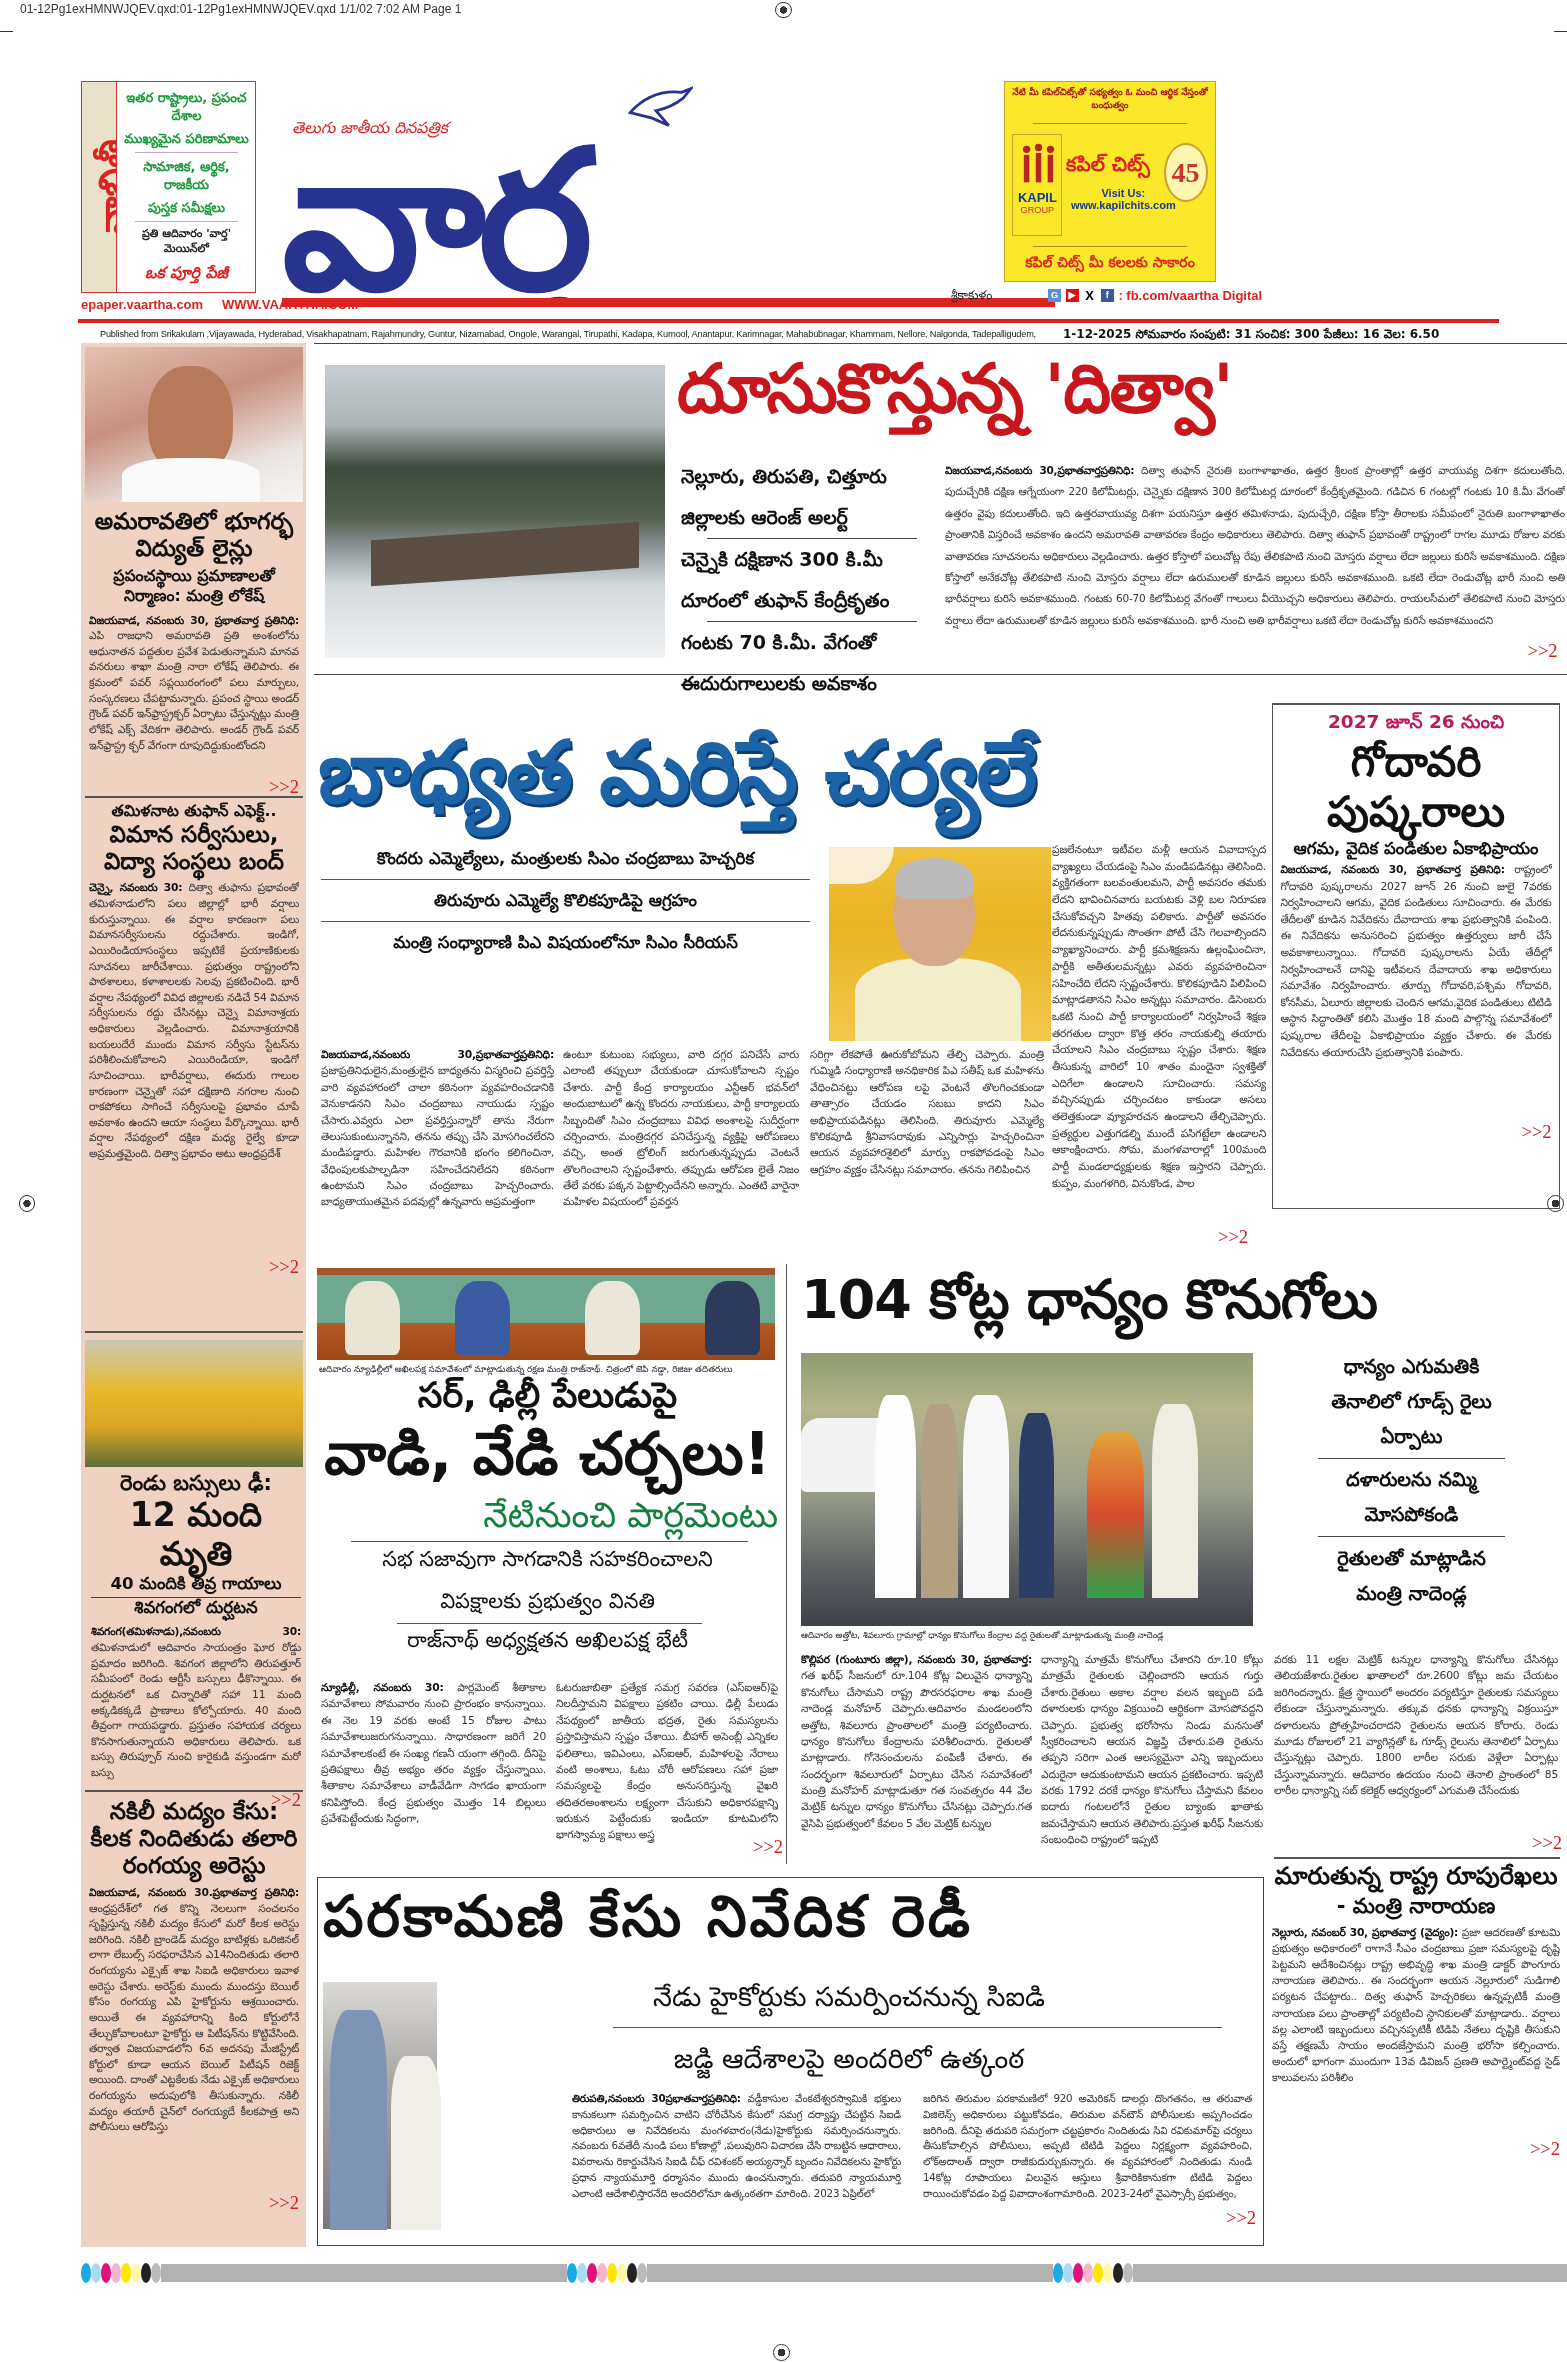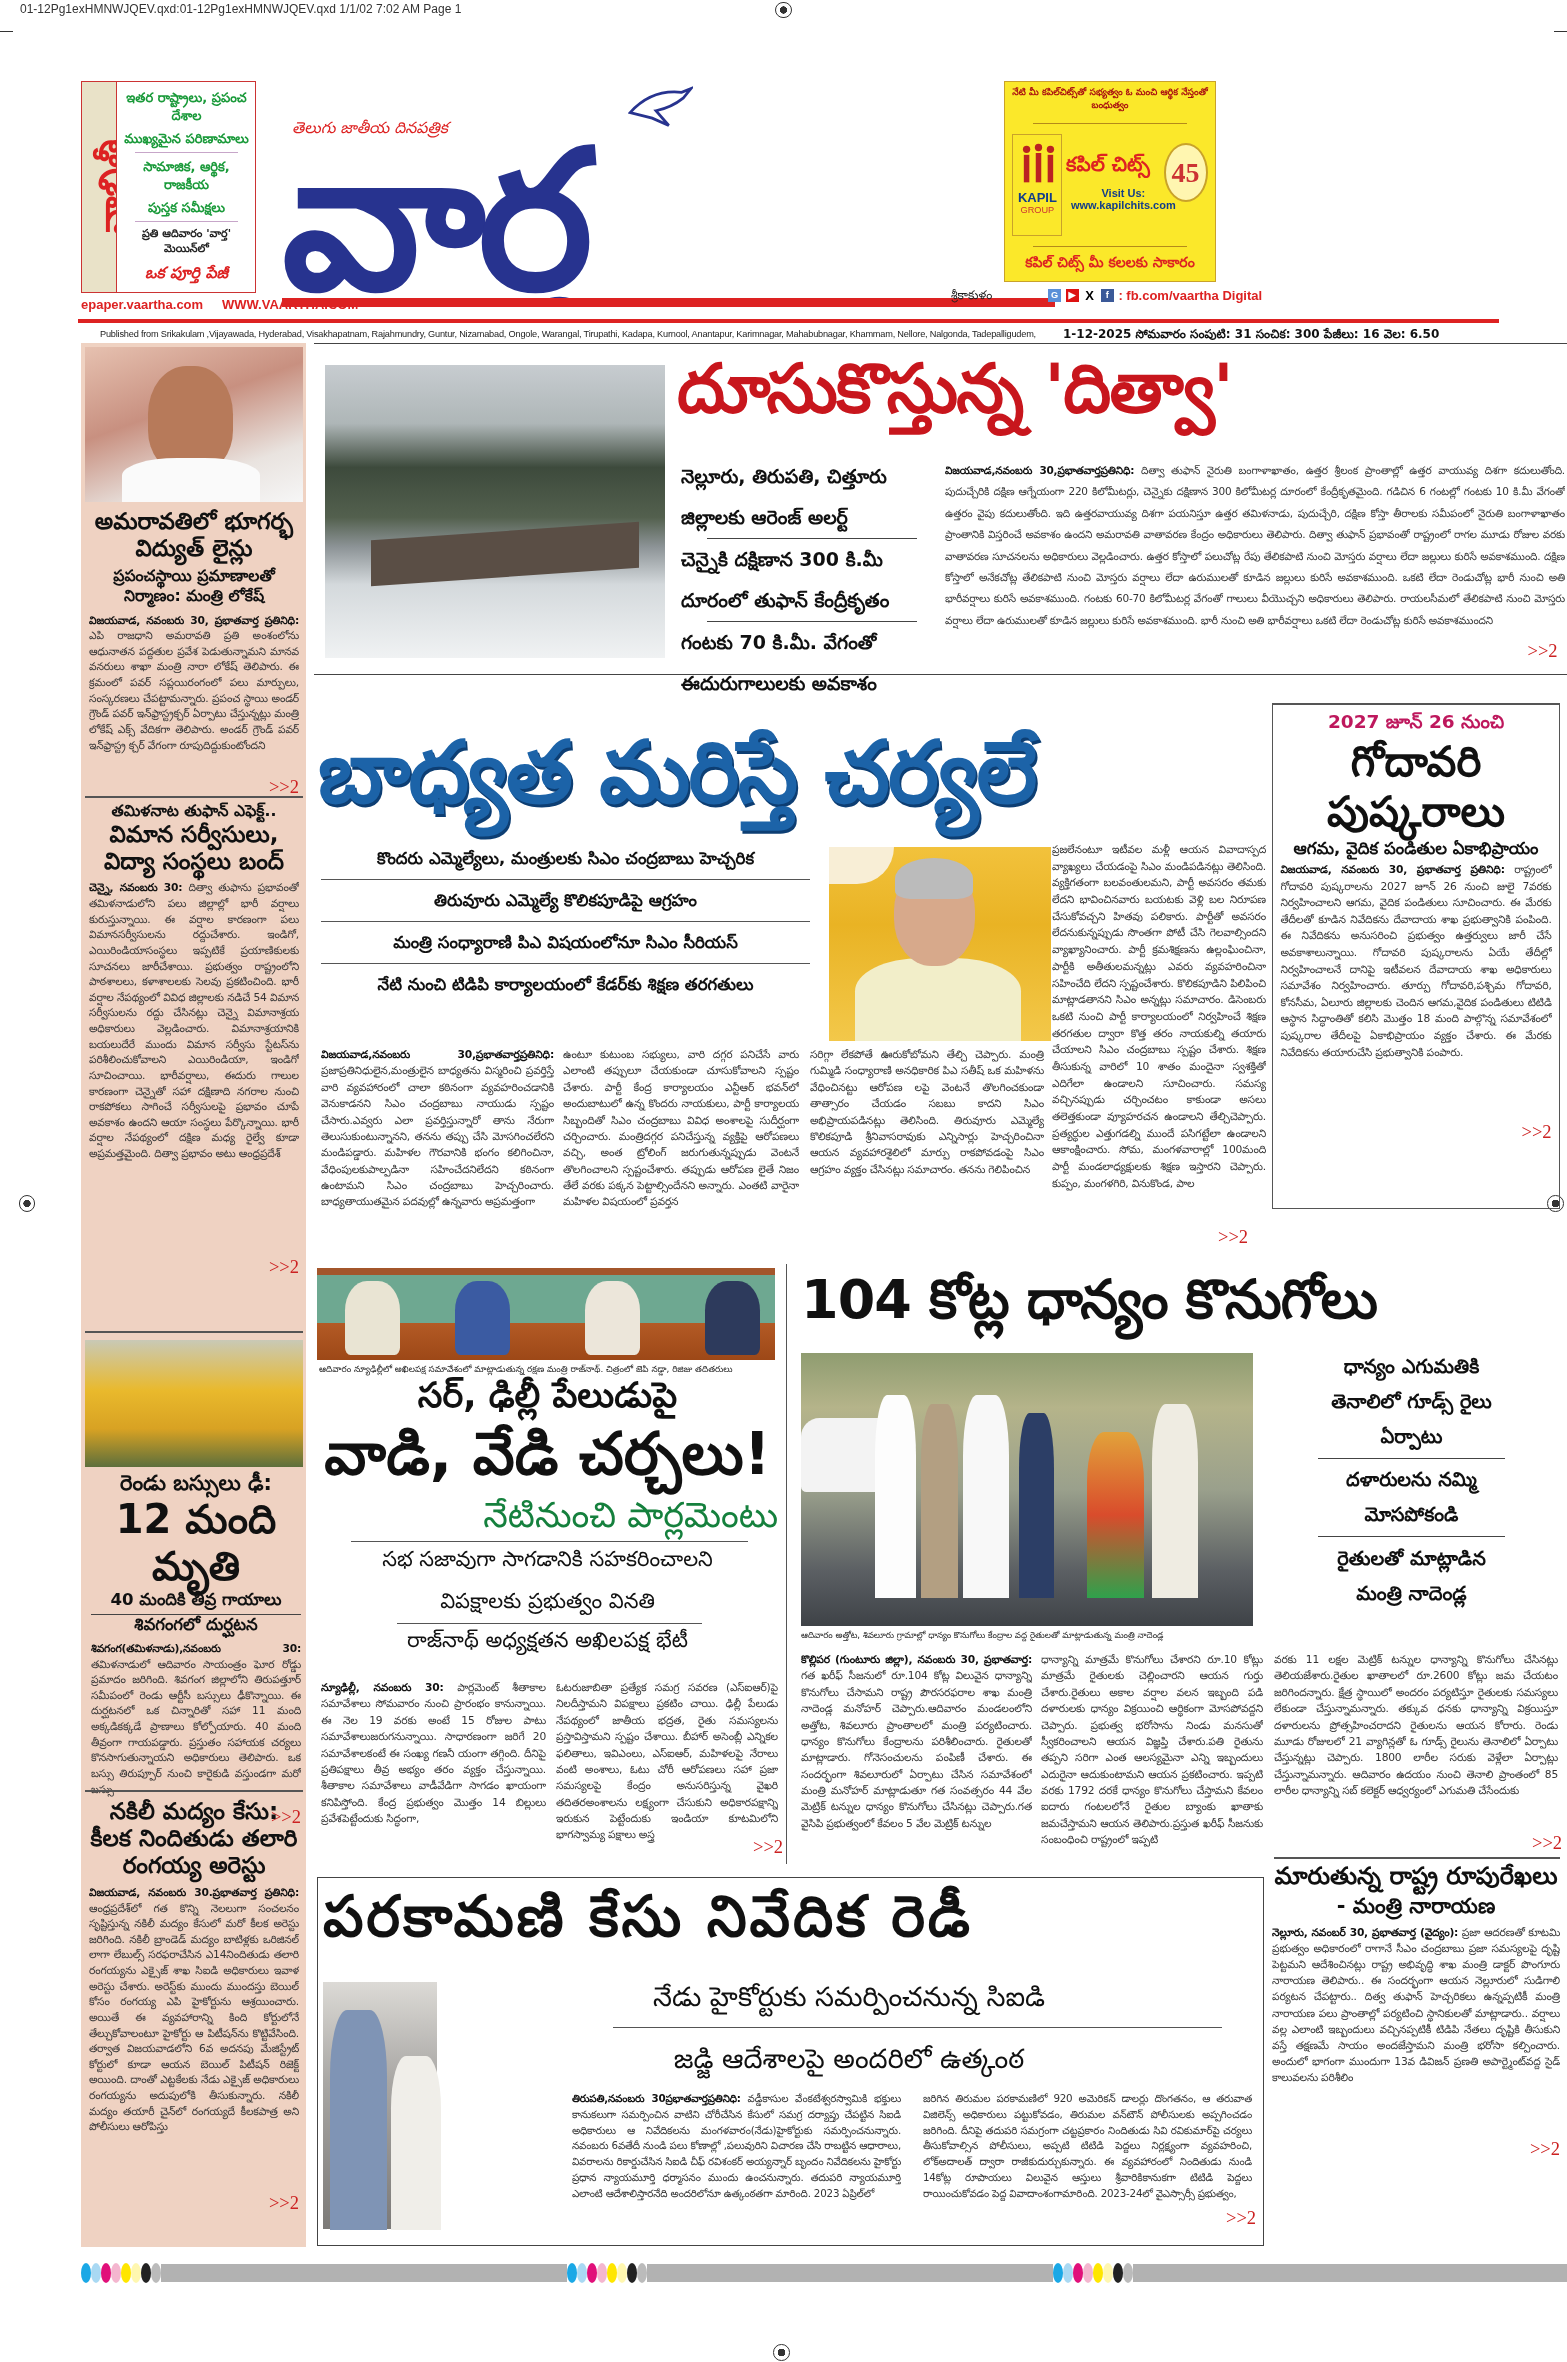--- a/index.html
+++ b/index.html
@@ -222,21 +222,21 @@
 <div class="abs" style="left:89px;top:801px;width:210px">
   <div class="sub-side" style="font-size:15.7px">తమిళనాట తుఫాన్ ఎఫెక్ట్..</div>
   <div class="hd-side" style="font-size:23px">విమాన సర్వీసులు, విద్యా సంస్థలు బంద్</div>
   <div class="body-s" style="margin-top:5.5px;height:377px;overflow:hidden"><b>చెన్నై, నవంబరు 30:</b> <span>దిత్వా తుఫాను ప్రభావంతో తమిళనాడులోని పలు జిల్లాల్లో భారీ వర్షాలు కురుస్తున్నాయి. ఈ వర్షాల కారణంగా పలు విమానసర్వీసులను రద్దుచేశారు. ఇండిగో, ఎయిరిండియాసంస్థలు ఇప్పటికే ప్రయాణికులకు సూచనలు జారీచేశాయి. ప్రభుత్వం రాష్ట్రంలోని పాఠశాలలు, కళాశాలలకు సెలవు ప్రకటించింది. భారీ వర్షాల నేపథ్యంలో వివిధ జిల్లాలకు నడిచే 54 విమాన సర్వీసులను రద్దు చేసినట్లు చెన్నై విమానాశ్రయ అధికారులు వెల్లడించారు. విమానాశ్రయానికి బయలుదేరే ముందు విమాన సర్వీసు స్టేటస్‌ను పరిశీలించుకోవాలని ఎయిరిండియా, ఇండిగో సూచించాయి. భారీవర్షాలు, ఈదురు గాలుల కారణంగా చెన్నైతో సహా దక్షిణాది నగరాల నుంచి రాకపోకలు సాగించే సర్వీసులపై ప్రభావం చూపే అవకాశం ఉందని ఆయా సంస్థలు పేర్కొన్నాయి. భారీ వర్షాల నేపథ్యంలో దక్షిణ మధ్య రైల్వే కూడా అప్రమత్తమైంది. దిత్వా ప్రభావం అటు ఆంధ్రప్రదేశ్</span></div>
   <div class="more" style="text-align:right">&gt;&gt;2</div>
 </div>
 <div class="abs sep" style="left:85px;top:1331px;width:218px"></div>
 <div class="abs" style="left:85px;top:1340px;width:218px;height:127px;background:linear-gradient(180deg,#c9c9b6,#e9b92c 40%,#d8a223 70%,#5d6f3c)"></div>
 <div class="abs" style="left:91px;top:1471px;width:210px">
   <div class="hd-side" style="font-size:21px">రెండు బస్సులు ఢీ:</div>
-  <div class="hd-side" style="font-size:40px">12 మంది మృతి</div>
+  <div class="hd-side" style="font-size:33px">12 మంది మృతి</div>
   <div class="sub-side" style="font-size:16.6px;border-bottom:0.9px solid #444;padding-bottom:2.8px">40 మందికి తీవ్ర గాయాలు</div>
   <div class="sub-side" style="font-size:16.6px">శివగంగలో దుర్ఘటన</div>
   <div class="body-s" style="margin-top:5.5px;height:166px;overflow:hidden"><b>శివగంగ(తమిళనాడు),నవంబరు 30:</b> <span>తమిళనాడులో ఆదివారం సాయంత్రం ఘోర రోడ్డు ప్రమాదం జరిగింది. శివగంగ జిల్లాలోని తిరుపత్తూర్ సమీపంలో రెండు ఆర్టీసీ బస్సులు ఢీకొన్నాయి. ఈ దుర్ఘటనలో ఒక చిన్నారితో సహా 11 మంది అక్కడికక్కడే ప్రాణాలు కోల్పోయారు. 40 మంది తీవ్రంగా గాయపడ్డారు. ప్రస్తుతం సహాయక చర్యలు కొనసాగుతున్నాయని అధికారులు తెలిపారు. ఒక బస్సు తిరుప్పూర్ నుంచి కారైకుడి వస్తుండగా మరో బస్సు</span></div>
   <div class="more" style="text-align:right">&gt;&gt;2</div>
 </div>
 <div class="abs sep" style="left:85px;top:1790px;width:218px"></div>
 <div class="abs" style="left:89px;top:1798px;width:210px">
   <div class="hd-side" style="font-size:23px">నకిలీ మద్యం కేసు: కీలక నిందితుడు తలారి రంగయ్య అరెస్టు</div>
   <div class="body-s" style="margin-top:5.5px;height:308px;overflow:hidden"><b>విజయవాడ, నవంబరు 30.ప్రభాతవార్త ప్రతినిధి:</b> <span>ఆంధ్రప్రదేశ్‌లో గత కొన్ని నెలలుగా సంచలనం సృష్టిస్తున్న నకిలీ మద్యం కేసులో మరో కీలక అరెస్టు జరిగింది. నకిలీ బ్రాండెడ్ మద్యం బాటిళ్లకు ఒరిజినల్ లాగా లేబుల్స్ సరఫరాచేసిన ఎ14నిందితుడు తలారి రంగయ్యను ఎక్సైజ్ శాఖ సిఐడి అధికారులు ఇవాళ అరెస్టు చేశారు. అరెస్ట్‌కు ముందు ముందస్తు బెయిల్ కోసం రంగయ్య ఎపి హైకోర్టును ఆశ్రయించారు. అయితే ఈ వ్యవహారాన్ని కింది కోర్టులోనే తేల్చుకోవాలంటూ హైకోర్టు ఆ పిటీషన్‌ను కొట్టివేసింది. తర్వాత విజయవాడలోని 6వ అదనపు మేజిస్ట్రేట్ కోర్టులో కూడా ఆయన బెయిల్ పిటీషన్ రిజెక్ట్ అయింది. దాంతో ఎట్టకేలకు నేడు ఎక్సైజ్ అధికారులు రంగయ్యను అదుపులోకి తీసుకున్నారు. నకిలీ మద్యం తయారీ చైన్‌లో రంగయ్యదే కీలకపాత్ర అని పోలీసులు ఆరోపిస్తు</span></div>
   <div class="more" style="text-align:right">&gt;&gt;2</div>
@@ -260,21 +260,20 @@
 <div class="abs cyc-body">
   <div class="main-col" style="position:static;line-height:2.04;height:196px;overflow:hidden;font-size:10.5px"><b>విజయవాడ,నవంబరు 30,ప్రభాతవార్తప్రతినిధి:</b> <span>దిత్వా తుఫాన్ నైరుతి బంగాళాఖాతం, ఉత్తర శ్రీలంక ప్రాంతాల్లో ఉత్తర వాయువ్య దిశగా కదులుతోంది. పుదుచ్చేరికి దక్షిణ ఆగ్నేయంగా 220 కిలోమీటర్లు, చెన్నైకు దక్షిణాన 300 కిలోమీటర్ల దూరంలో కేంద్రీకృతమైంది. గడిచిన 6 గంటల్లో గంటకు 10 కి.మీ వేగంతో ఉత్తరం వైపు కదులుతోంది. ఇది ఉత్తరవాయువ్య దిశగా పయనిస్తూ ఉత్తర తమిళనాడు, పుదుచ్చేరి, దక్షిణ కోస్తా తీరాలకు సమీపంలో నైరుతి బంగాళాఖాతం ప్రాంతానికి విస్తరించే అవకాశం ఉందని అమరావతి వాతావరణ కేంద్రం అధికారులు తెలిపారు. దిత్వా తుఫాన్ ప్రభావంతో రాష్ట్రంలో రాగల మూడు రోజుల వరకు వాతావరణ సూచనలను అధికారులు వెల్లడించారు. ఉత్తర కోస్తాలో పలుచోట్ల రేపు తేలికపాటి నుంచి మోస్తరు వర్షాలు లేదా జల్లులు కురిసే అవకాశముంది. దక్షిణ కోస్తాలో అనేకచోట్ల తేలికపాటి నుంచి మోస్తరు వర్షాలు లేదా ఉరుములతో కూడిన జల్లులు కురిసే అవకాశముంది. ఒకటి లేదా రెండుచోట్ల భారీ నుంచి అతి భారీవర్షాలు కురిసే అవకాశముంది. గంటకు 60-70 కిలోమీటర్ల వేగంతో గాలులు వీయొచ్చని అధికారులు తెలిపారు. రాయలసీమలో తేలికపాటి నుంచి మోస్తరు వర్షాలు లేదా ఉరుములతో కూడిన జల్లులు కురిసే అవకాశముంది. భారీ నుంచి అతి భారీవర్షాలు ఒకటి లేదా రెండుచోట్ల కురిసే అవకాశముందని</span></div>
   <div class="more" style="position:absolute;right:7.4px;top:181px">&gt;&gt;2</div>
 </div>
 
 <div class="abs hl-main">బాధ్యత మరిస్తే చర్యలే</div>
 <div class="abs decks">
   <p>కొందరు ఎమ్మెల్యేలు, మంత్రులకు సిఎం చంద్రబాబు హెచ్చరిక</p>
   <p>తిరువూరు ఎమ్మెల్యే కొలికపూడిపై ఆగ్రహం</p>
   <p>మంత్రి సంధ్యారాణి పిఎ విషయంలోనూ సిఎం సీరియస్</p>
-  <p>నేటి నుంచి టిడిపి కార్యాలయంలో కేడర్‌కు శిక్షణ తరగతులు</p>
 </div>
 <div class="abs cbn-photo">
     <div class="emb"></div>
     <div class="body"></div>
     <div class="head"></div>
     <div class="hair"></div>
   </div>
 <div class="main-col" style="left:321px;top:1047px;width:233px;height:199px;overflow:hidden"><b>విజయవాడ,నవంబరు 30,ప్రభాతవార్తప్రతినిధి:</b> <span>ప్రజాప్రతినిధులైన,మంత్రులైన బాధ్యతను విస్మరించి ప్రవర్తిస్తే వారి వ్యవహారంలో చాలా కఠినంగా వ్యవహరించడానికి వెనుకాడనని సిఎం చంద్రబాబు నాయుడు స్పష్టం చేసారు.ఎవ్వరు ఎలా ప్రవర్తిస్తున్నారో తాను నేరుగా తెలుసుకుంటున్నానని, తనను తప్పు చేసి మోసగించలేరని మండిపడ్డారు. మహిళల గౌరవానికి భంగం కలిగించినా, వేధింపులకుపాల్పడినా సహించేదనిలేదని కఠినంగా ఉంటామని సిఎం చంద్రబాబు హెచ్చరించారు. బాధ్యతాయుతమైన పదవుల్లో ఉన్నవారు అప్రమత్తంగా</span></div>
 <div class="main-col" style="left:563px;top:1047px;width:236px;height:199px;overflow:hidden"><span>ఉంటూ కుటుంబ సభ్యులు, వారి దగ్గర పనిచేసే వారు ఎలాంటి తప్పులూ చేయకుండా చూసుకోవాలని స్పష్టం చేశారు. పార్టీ కేంద్ర కార్యాలయం ఎన్టీఆర్ భవన్‌లో అందుబాటులో ఉన్న కొందరు నాయకులు, పార్టీ కార్యాలయ సిబ్బందితో సిఎం చంద్రబాబు వివిధ అంశాలపై సుదీర్ఘంగా చర్చించారు. మంత్రిదగ్గర పనిచేస్తున్న వ్యక్తిపై ఆరోపణలు వచ్చి, అంత ట్రోలింగ్ జరుగుతున్నప్పుడు వెంటనే తొలగించాలని స్పష్టంచేశారు. తప్పుడు ఆరోపణ లైతే నిజం తేలే వరకు పక్కన పెట్టాల్సిందేనని అన్నారు. ఎంతటి వారైనా మహిళల విషయంలో ప్రవర్తన</span></div>
 <div class="main-col" style="left:810px;top:1047px;width:234px;height:199px;overflow:hidden"><span>సరిగ్గా లేకపోతే ఊరుకోబోమని తేల్చి చెప్పారు. మంత్రి గుమ్మిడి సంధ్యారాణి అనధికారిక పిఎ సతీష్ ఒక మహిళను వేధించినట్టు ఆరోపణ లపై వెంటనే తొలగించకుండా తాత్సారం చేయడం సబబు కాదని సిఎం అభిప్రాయపడినట్లు తెలిసింది. తిరువూరు ఎమ్మెల్యే కొలికపూడి శ్రీనివాసరావుకు ఎన్నిసార్లు హెచ్చరించినా ఆయన వ్యవహారశైలిలో మార్పు రాకపోవడంపై సిఎం ఆగ్రహం వ్యక్తం చేసినట్లు సమాచారం. తనను గెలిపించిన</span></div>

